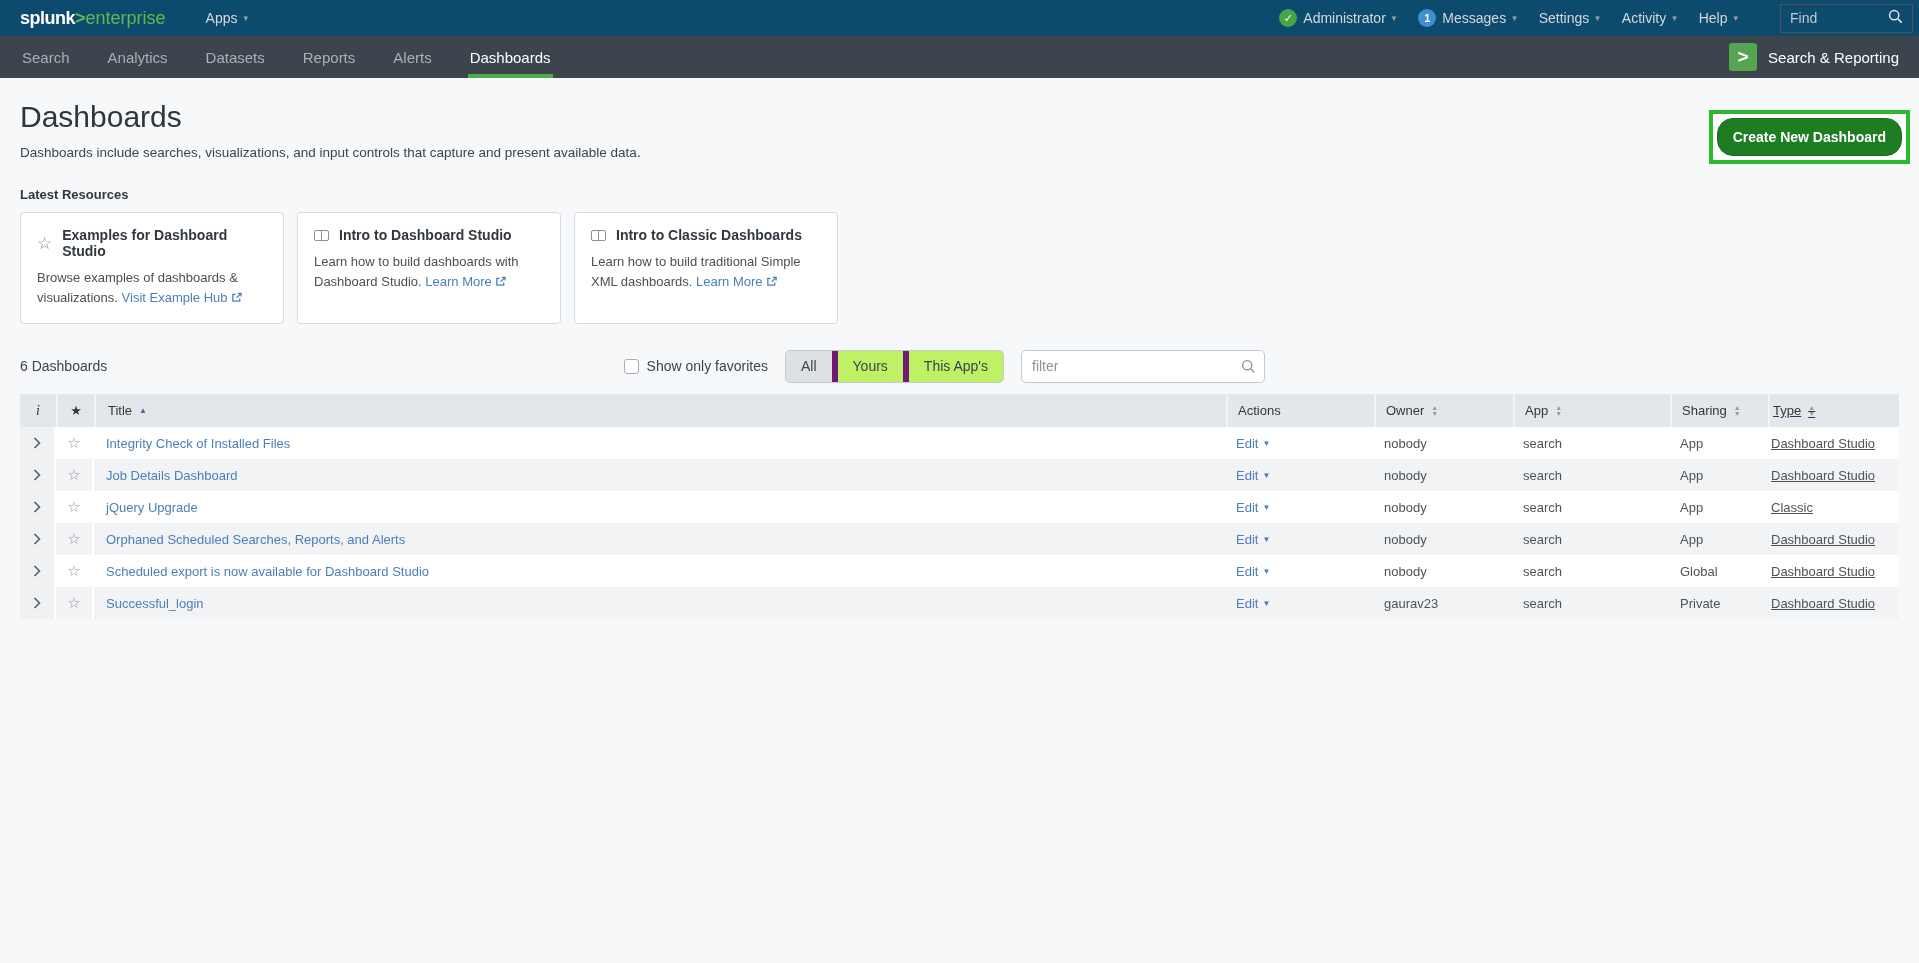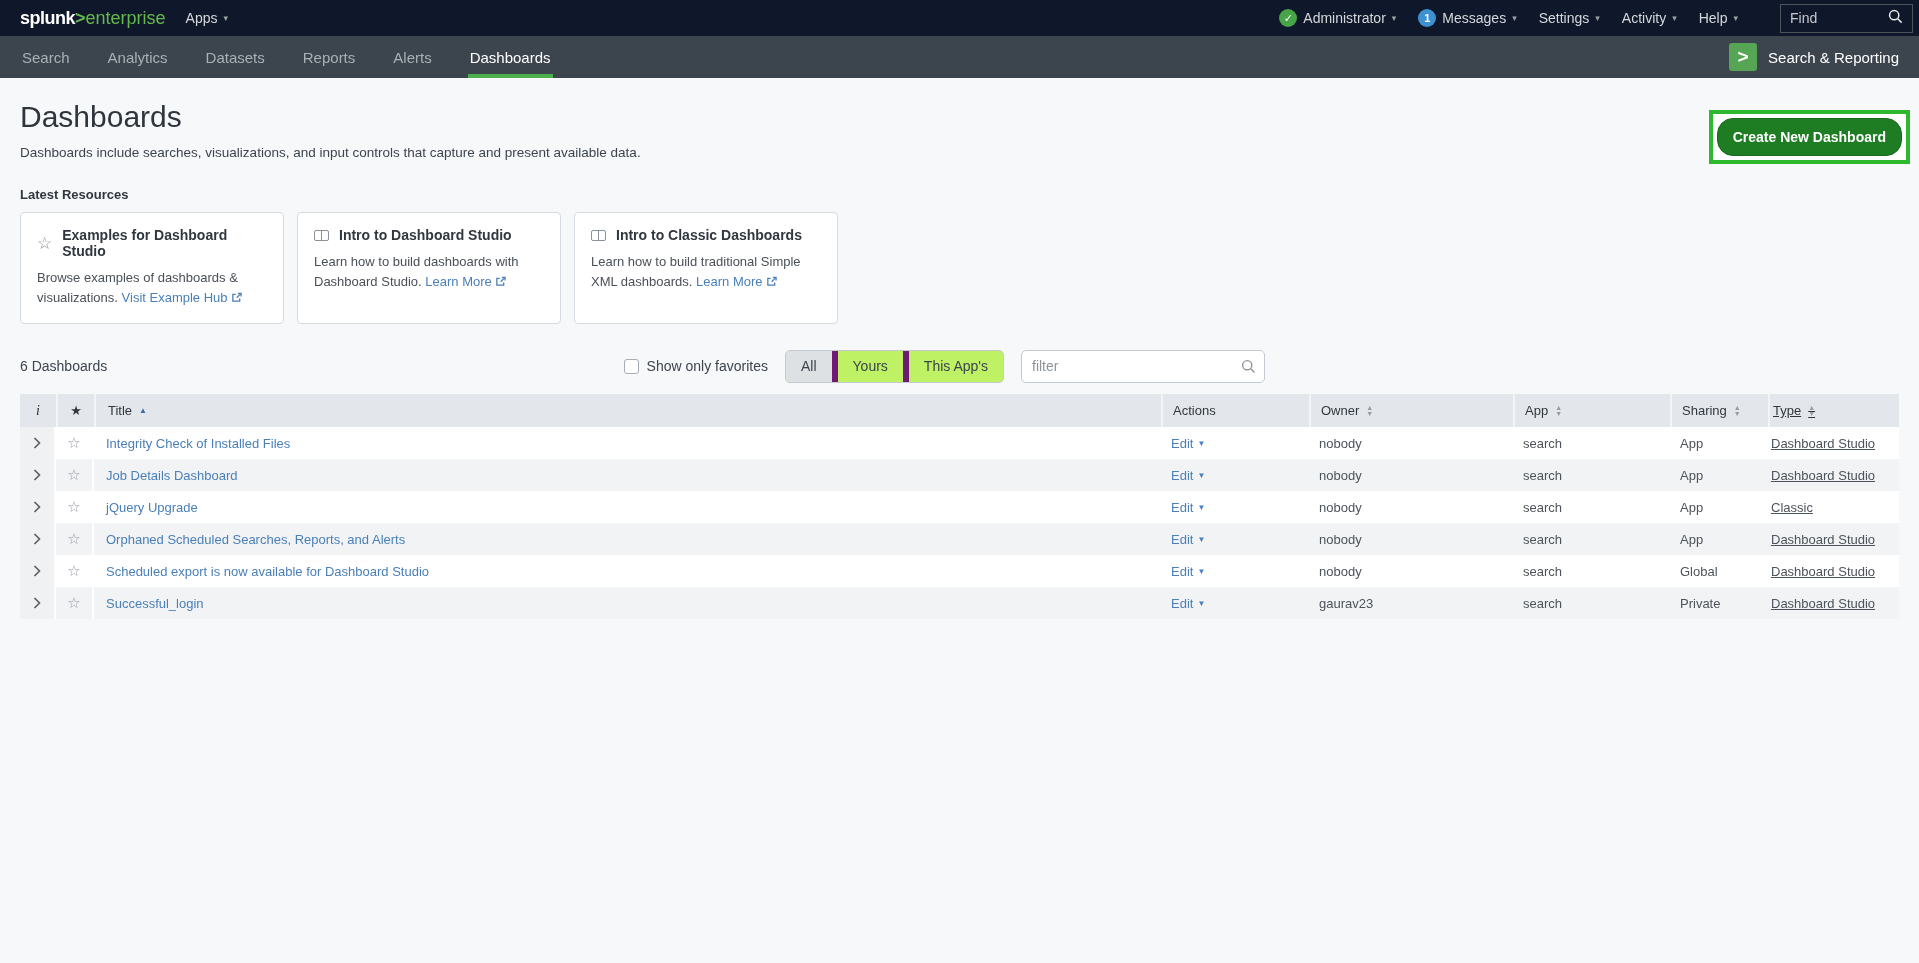--- a/index.html
+++ b/index.html
@@ -1,27 +1,27 @@
 <!DOCTYPE html>
 <html><head>
 <meta charset="utf-8">
 <style>
   * { margin:0; padding:0; box-sizing:border-box; }
   html,body { width:1919px; height:963px; overflow:hidden; }
   body { font-family:"Liberation Sans","DejaVu Sans",sans-serif; background:#f7f8fa; color:#3c444d; }
   a { text-decoration:none; cursor:pointer; }
 
   
-  .topbar { height:36px; background:#0f172a; display:flex; align-items:center; padding:0 6px 0 20px; color:#d5d8db; font-size:14px; }
+  .topbar { height:36px; background:#0c4a6e; display:flex; align-items:center; padding:0 6px 0 20px; color:#d5d8db; font-size:14px; }
   .logo { display:flex; align-items:baseline; cursor:pointer; }
   .logo-brand { color:#ffffff; font-weight:bold; font-size:18px; letter-spacing:-0.5px; }
   .logo-gt { color:#65b84e; font-weight:bold; font-size:18px; }
   .logo-product { color:#65b84e; font-size:18px; font-weight:400; }
   .top-item { display:flex; align-items:center; gap:6px; cursor:pointer; white-space:nowrap; }
-  .apps-menu { margin-left:20px; }
+  .apps-menu { margin-left:40px; }
   .caret { font-size:9px; color:#9aa0a6; }
   .topbar-right { margin-left:auto; display:flex; align-items:center; gap:22px; }
   .status-circle { width:18px; height:18px; border-radius:50%; display:inline-flex; align-items:center; justify-content:center; color:#fff; font-size:11px; font-weight:bold; }
   .status-circle.green { background:#47a447; }
   .status-circle.blue { background:#3d91d1; }
   .find-box { margin-left:20px; width:133px; height:29px; border:1px solid #4d545c; display:flex; align-items:center; padding:0 9px; }
   .find-box input { flex:1; min-width:0; background:transparent; border:none; outline:none; color:#c6c9cc; font-size:14px; font-family:inherit; }
   .find-box input::placeholder { color:#c6c9cc; opacity:1; }
   .mag-icon { flex:none; }
 
@@ -69,21 +69,21 @@
 
   
   .table { margin-top:11px; }
   .thead { display:flex; height:33px; background:#e3e7eb; align-items:center; font-size:13px; color:#31373e; }
   .hcell { display:flex; align-items:center; height:100%; border-left:2px solid #f2f4f6; cursor:pointer; }
   .hcell:first-child { border-left:none; }
   .w-i { width:36px; justify-content:center; }
   .w-star { width:38px; justify-content:center; }
   .w-title { flex:1; padding-left:12px; }
   .w-actions { width:148px; padding-left:10px; cursor:default; }
-  .w-owner { width:204px; padding-left:10px; }
+  .w-owner { width:139px; padding-left:10px; }
   .w-app { width:157px; padding-left:10px; }
   .w-sharing { width:98px; padding-left:10px; }
   .w-type { width:131px; padding-left:3px;text-decoration:underline; }
   .info-i { font-style:italic; font-family:"Liberation Serif",serif; font-size:14px; }
   .hstar { font-size:13px; color:#31373e; }
   .sort-asc { color:#3f6f9f; font-size:8px; margin-left:7px; }
   .sort-both { display:flex; flex-direction:column; margin-left:7px; color:#949ba3; font-size:7px; line-height:6px; }
   .trow { display:flex; height:32px; align-items:center; background:#ffffff; font-size:13px; color:#4d535a; }
   .trow:nth-child(even) { background:#f2f3f5; }
   .cell { display:flex; align-items:center; height:100%; }

